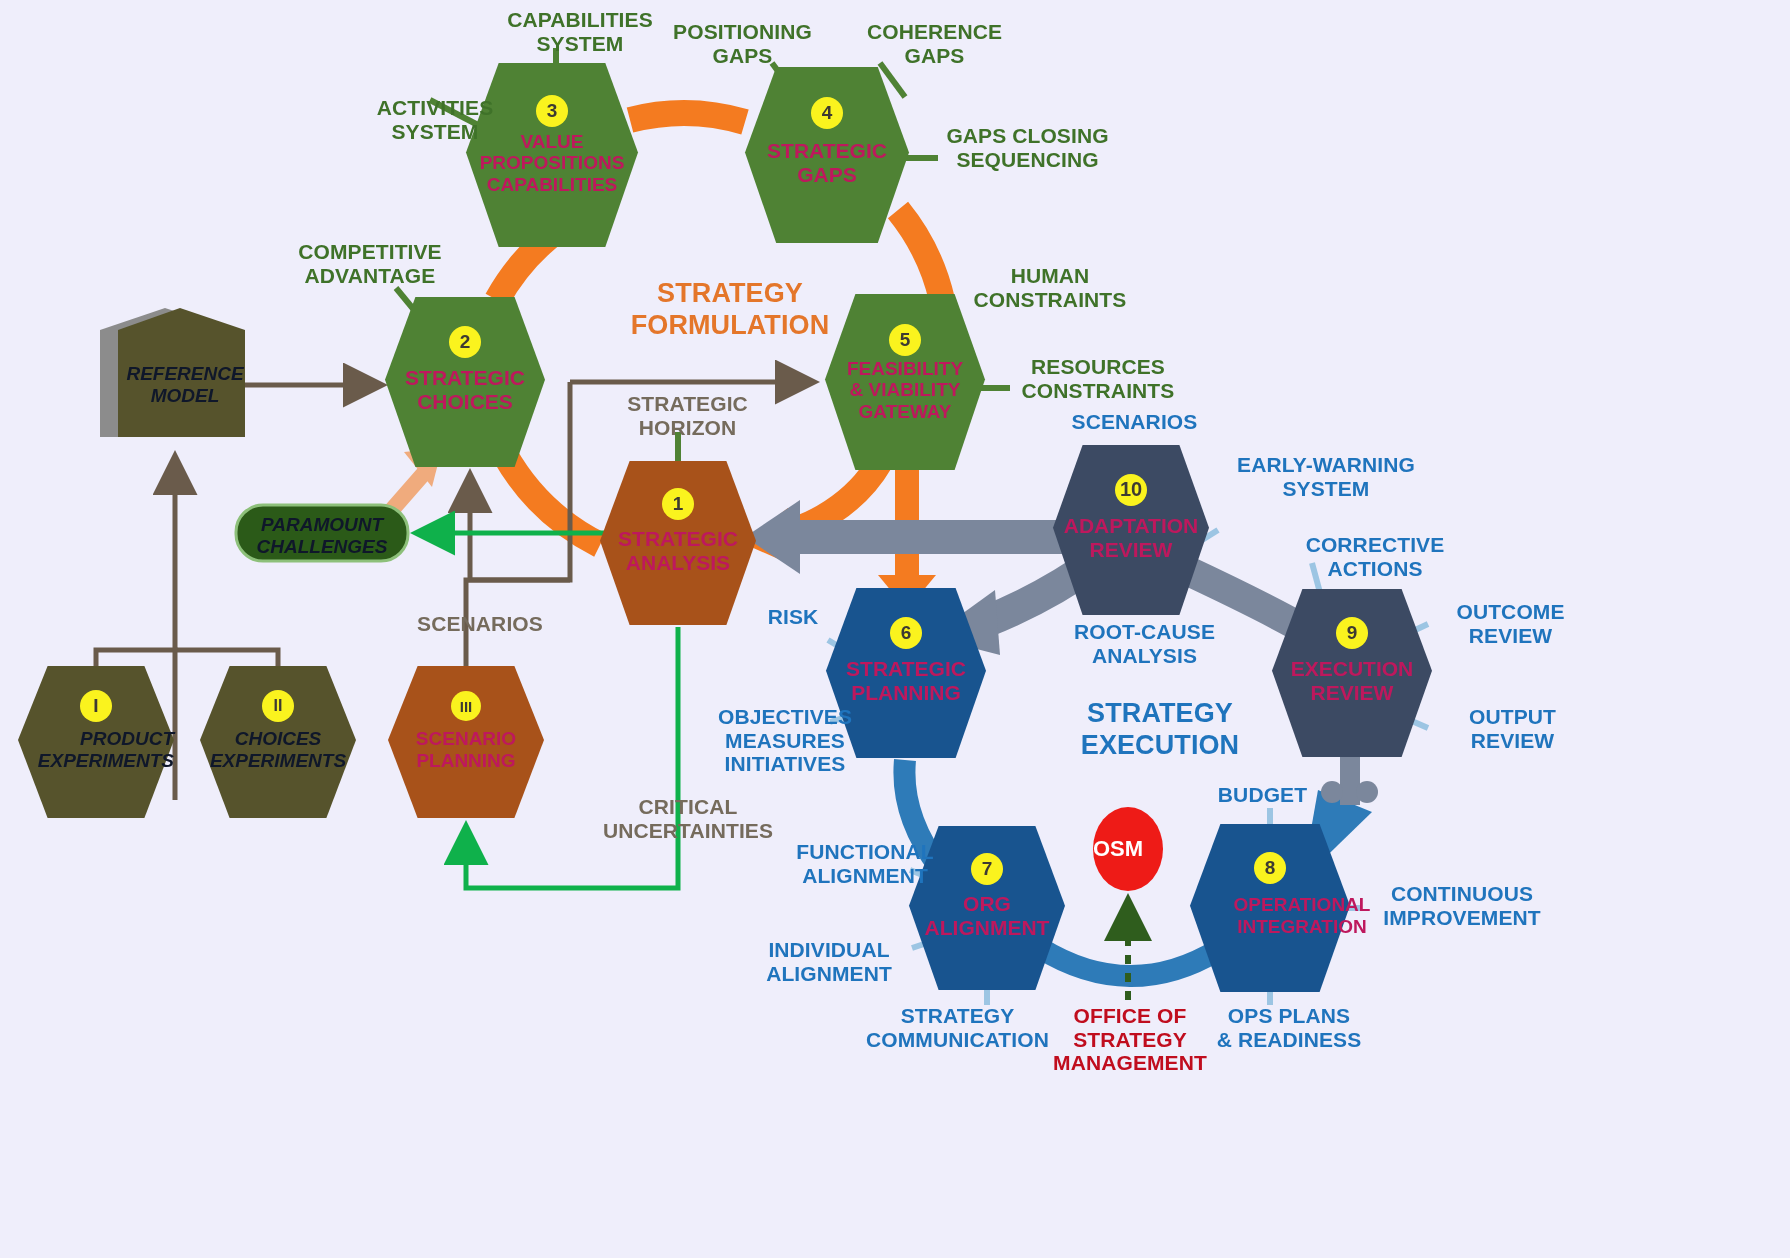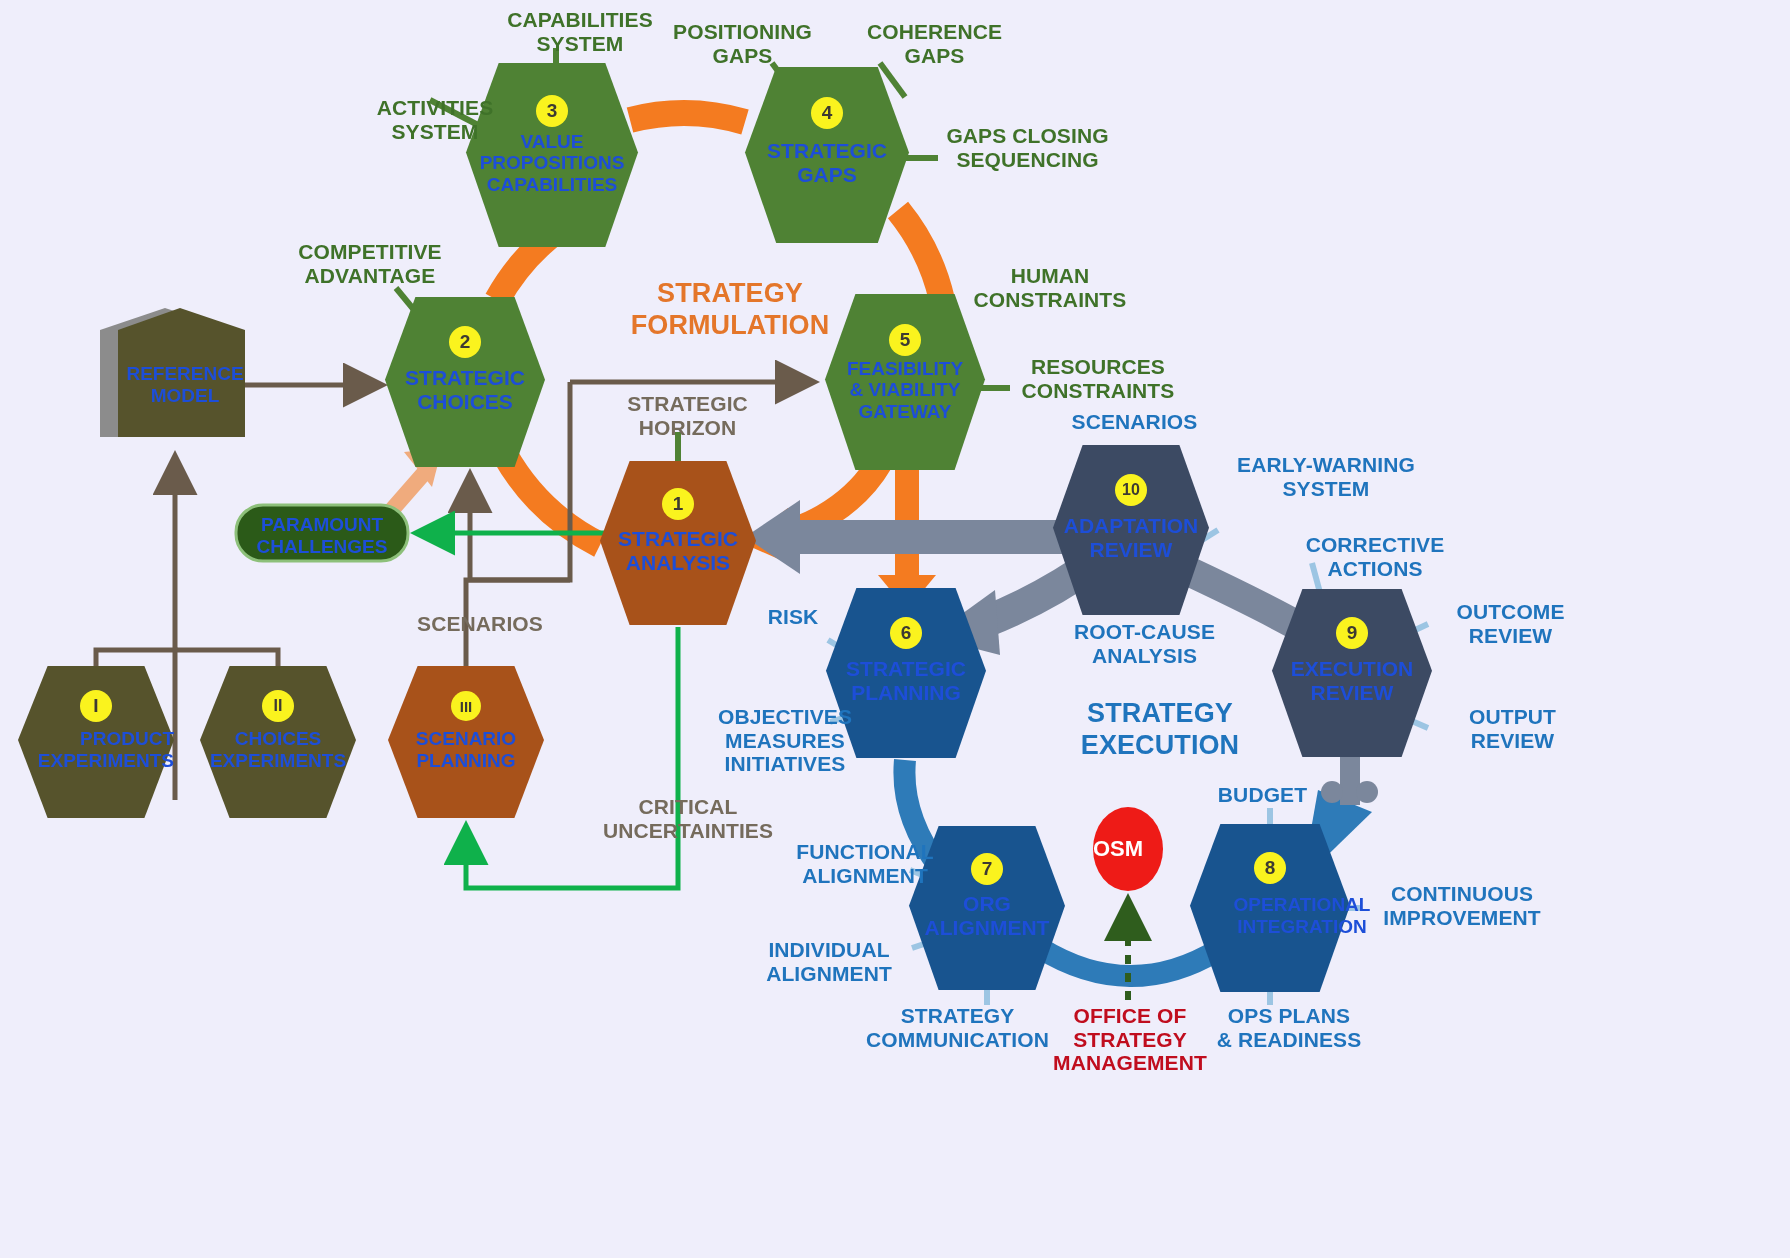--- a/index.html
+++ b/index.html
@@ -13,25 +13,25 @@
   #stage{position:absolute;inset:0;width:1790px;height:1258px;}
   svg#canvas{position:absolute;left:0;top:0;width:1790px;height:1258px;}
   .lbl{position:absolute;font-weight:bold;text-align:center;line-height:1.12;
        letter-spacing:.1px;white-space:pre-line;}
   .lbl-green{color:#3f7229;font-size:21px;}
   .lbl-blue{color:#1f74bd;font-size:21px;}
   .lbl-gray{color:#756b5c;font-size:21px;}
   .lbl-red{color:#c00d1e;font-size:21px;}
   .title-orange{color:#e4762a;font-size:27px;font-weight:bold;text-align:center;line-height:1.18;}
   .title-blue{color:#1f74bd;font-size:27px;font-weight:bold;text-align:center;line-height:1.18;}
-  .nodetext{position:absolute;text-align:center;color:#1d4ed8;font-weight:bold;
+  .nodetext{position:absolute;text-align:center;color:#be185d;font-weight:bold;
             line-height:1.14;white-space:pre-line;pointer-events:none;}
   .nodetext.sm{font-size:19px;}
   .nodetext.md{font-size:21px;}
-  .nodetext.dim{color:#1d4ed8;}
+  .nodetext.dim{color:#0f172a;font-style:italic;}
   .badge{position:absolute;display:flex;align-items:center;justify-content:center;
          background:#faf31e;border-radius:50%;color:#3d3a32;font-weight:bold;}
   .osm-text{position:absolute;color:#fff;font-weight:bold;font-size:22px;text-align:center;}
 </style>
 </head>
 <body>
 
 <div id="stage">
 
   <svg id="canvas" viewBox="0 0 1790 1258">
@@ -184,21 +184,21 @@
 PLANNING</div>
       <div class="badge" style="left: 971px; top: 853.36px; width: 32px; height: 32px; font-size: 19px;">7</div>
       <div class="nodetext md" style="left: 909px; width: 156px; top: 892.06px;">ORG
 ALIGNMENT</div>
       <div class="badge" style="left: 1254px; top: 852.32px; width: 32px; height: 32px; font-size: 19px;">8</div>
       <div class="nodetext sm" style="left: 1222px; width: 160px; top: 894.34px;">OPERATIONAL
 INTEGRATION</div>
       <div class="badge" style="left: 1336px; top: 617.32px; width: 32px; height: 32px; font-size: 19px;">9</div>
       <div class="nodetext md" style="left: 1272px; width: 160px; top: 657.06px;">EXECUTION
 REVIEW</div>
-      <div class="badge" style="left: 1115px; top: 473.8px; width: 32px; height: 32px; font-size: 16px;">10</div>
+      <div class="badge" style="left: 1115px; top: 473.8px; width: 32px; height: 32px; font-size: 20px;">10</div>
       <div class="nodetext md" style="left: 1053px; width: 156px; top: 514.06px;">ADAPTATION
 REVIEW</div>
       <div class="badge" style="left: 80px; top: 690.48px; width: 32px; height: 32px; font-size: 19px;">I</div>
       <div class="nodetext sm dim" style="left: 18px; width: 156px; top: 728.34px; text-align: right;">PRODUCT
 EXPERIMENTS</div>
       <div class="badge" style="left: 262px; top: 690.48px; width: 32px; height: 32px; font-size: 16px;">II</div>
       <div class="nodetext sm dim" style="left: 200px; width: 156px; top: 728.34px;">CHOICES
 EXPERIMENTS</div>
       <div class="badge" style="left: 451px; top: 691.48px; width: 30px; height: 30px; font-size: 15px;">III</div>
       <div class="nodetext sm" style="left: 388px; width: 156px; top: 728.34px;">SCENARIO

